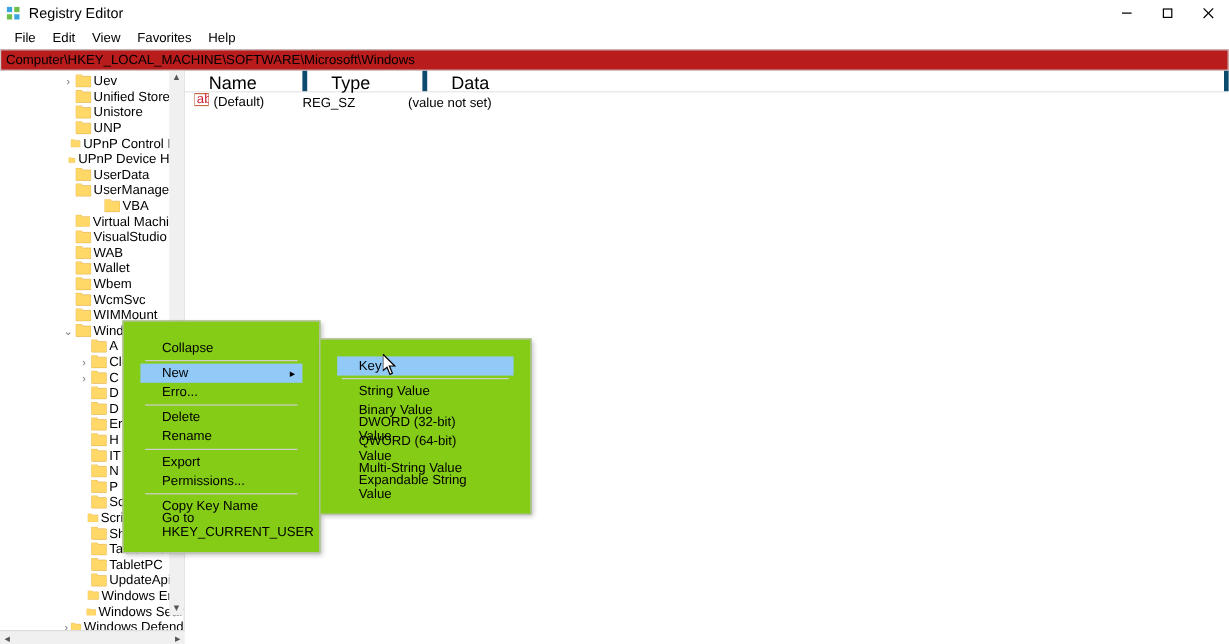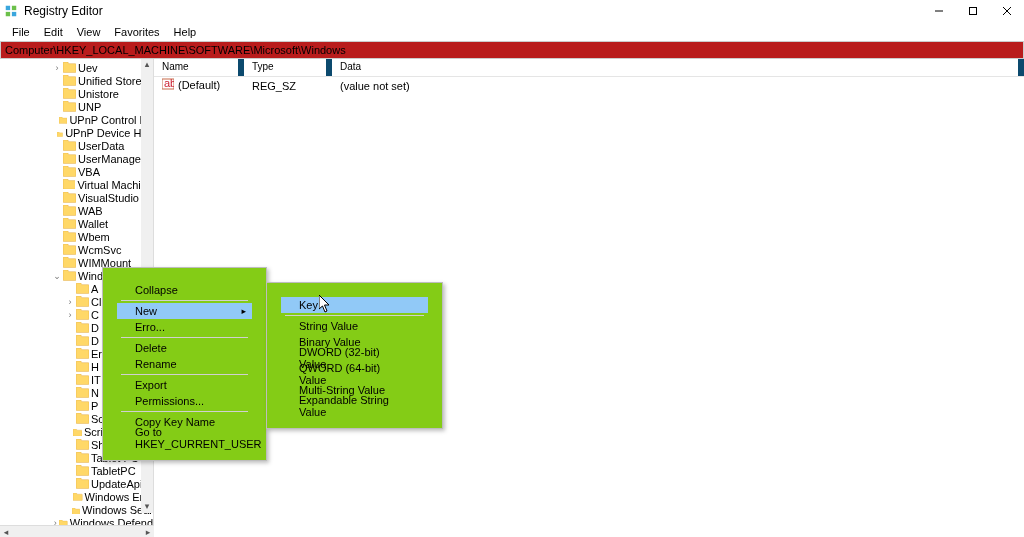--- a/index.html
+++ b/index.html
@@ -27,21 +27,21 @@
 
   
   .tree { padding-top: 2px; }
   .treeitem { display: flex; align-items: center; height: 13px; white-space: nowrap; }
   .expander { width: 10px; display: inline-flex; justify-content: center; color: #777; font-size: 9px; }
   .foldericon { width: 13px; height: 11px; margin: 0 2px 0 1px; }
   .nodelabel { color: #000; font-size: 11px; }
 
   
   .lvheader { display: flex; height: 18px; border-bottom: 1px solid #e5e5e5; }
-  .lvcol { padding: 2px 8px; color: #000; border-right: 6px solid #0c4a6e; font-size: 10px; }
+  .lvcol { padding: 2px 8px; color: #000; border-right: 4px solid #0c4a6e; font-size: 15px; margin-left: 12px; }
   .lvrow { display: flex; height: 16px; align-items: flex-end; }
   .lvcell { padding: 1px 8px; display: flex; align-items: center; gap: 4px; font-size: 11px; }
 
   
   .ctxmenu { position: absolute; background: #84cc16; border: 1px solid #bdbdbd; box-shadow: 2px 2px 4px rgba(0,0,0,.25); padding: 14px; }
   .ctxitem { height: 16px; display: flex; align-items: center; padding: 0 20px 0 18px; color: #000; font-size: 11px; position: relative; }
   .ctxitem.hover { background: #91c9f7; }
   .ctxitem .subarrow { position: absolute; right: 6px; font-size: 9px; }
   .ctxsep { height: 1px; background: #d0d0d0; margin: 2px 4px; }
 
@@ -152,21 +152,21 @@
             </svg></span>
           <span class="nodelabel">UserData</span>
         </div>
         <div class="treeitem" style="padding-left: 52px;">
           <span class="expander"></span>
           <span class="foldericon"><svg viewBox="0 0 16 13">
               <path d="M0 2 L0 12 Q0 13 1 13 L15 13 Q16 13 16 12 L16 3 Q16 2 15 2 L7 2 L6 0 L1 0 Q0 0 0 1 Z" fill="#ffd868" stroke="#d9a23a" stroke-width="0.5"></path>
             </svg></span>
           <span class="nodelabel">UserManager</span>
         </div>
-        <div class="treeitem" style="padding-left: 52px;">
+        <div class="treeitem" style="padding-left: 76px;">
           <span class="expander"></span>
           <span class="foldericon"><svg viewBox="0 0 16 13">
               <path d="M0 2 L0 12 Q0 13 1 13 L15 13 Q16 13 16 12 L16 3 Q16 2 15 2 L7 2 L6 0 L1 0 Q0 0 0 1 Z" fill="#ffd868" stroke="#d9a23a" stroke-width="0.5"></path>
             </svg></span>
           <span class="nodelabel">VBA</span>
         </div>
         <div class="treeitem" style="padding-left: 52px;">
           <span class="expander"></span>
           <span class="foldericon"><svg viewBox="0 0 16 13">
               <path d="M0 2 L0 12 Q0 13 1 13 L15 13 Q16 13 16 12 L16 3 Q16 2 15 2 L7 2 L6 0 L1 0 Q0 0 0 1 Z" fill="#ffd868" stroke="#d9a23a" stroke-width="0.5"></path>

